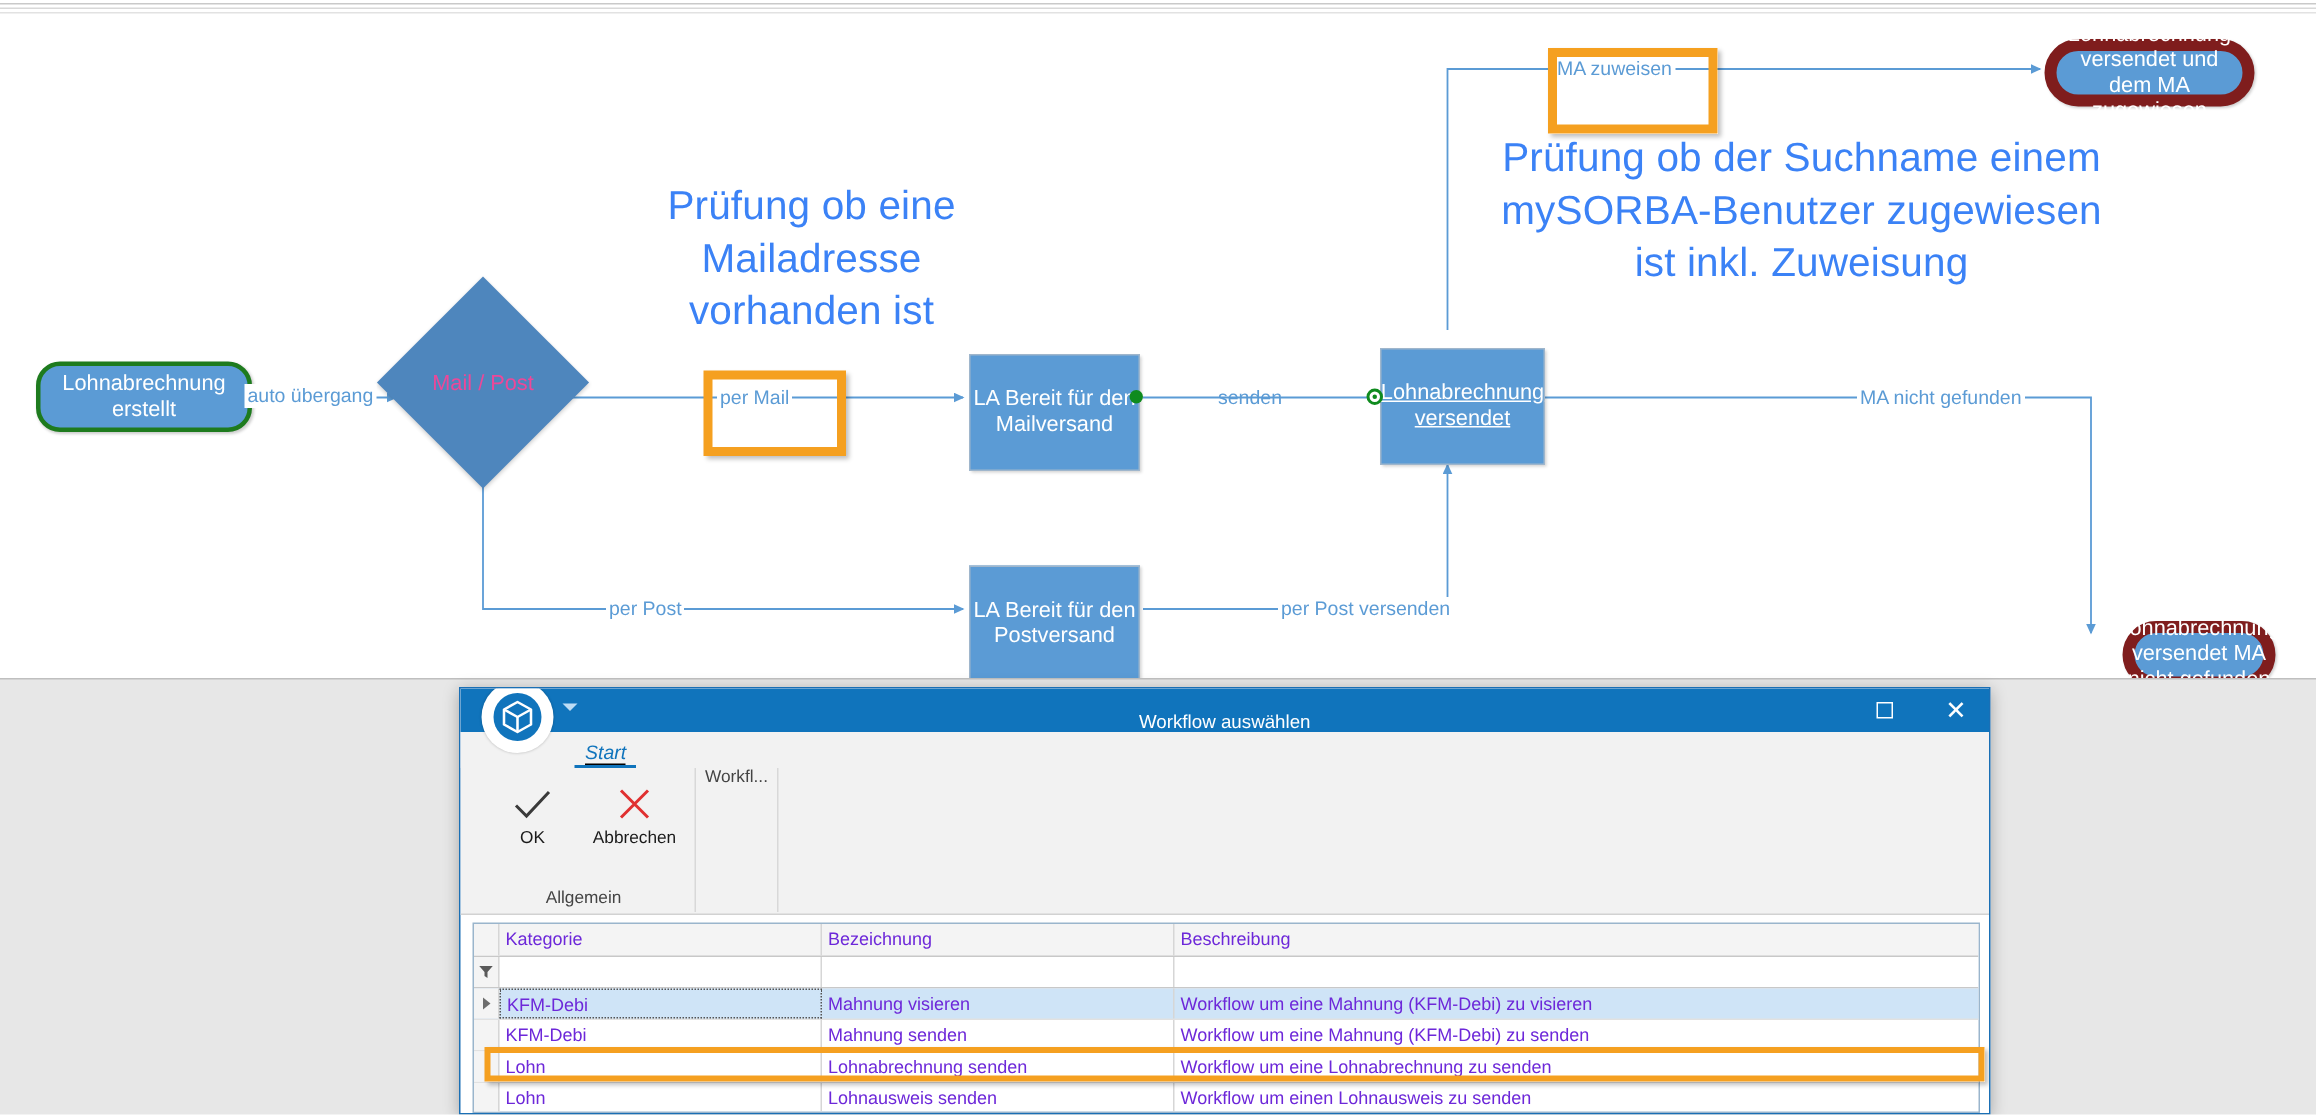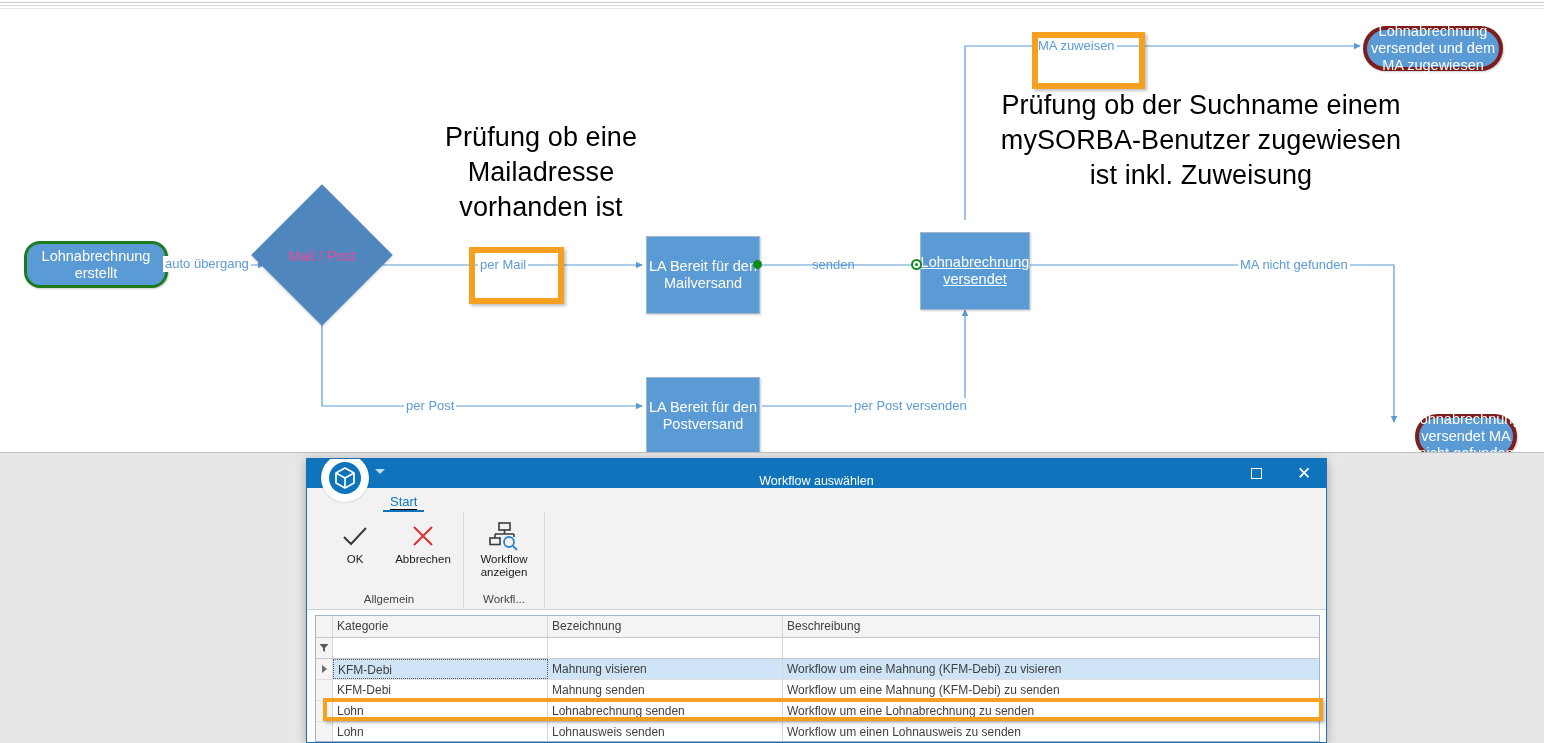--- a/index.html
+++ b/index.html
@@ -28,21 +28,21 @@
     text-align:center;
     font-size:14.5px;line-height:17px;
     box-sizing:border-box;
   }
   .node.box{border:1px solid #9fb6cc;box-shadow:1px 1px 2px rgba(0,0,0,.18);}
   .node.start{
     border:3px solid #1E7B1E;border-radius:16px;
     box-shadow:1px 1px 2px rgba(0,0,0,.2);
   }
   .node.endred{
-    border:4px solid #7f1d1d;border-radius:26px;
+    border:8px solid #7f1d1d;border-radius:26px;
     overflow:visible;
     box-shadow:1px 1px 2px rgba(0,0,0,.2);
   }
   .node.endred .inner{
     width:150px;text-align:center;line-height:17px;
   }
   .diamond{
     position:absolute;
     width:100px;height:100px;
     background:#4E86BD;
@@ -52,21 +52,21 @@
   .diamond-label{
     position:absolute;color:#ec4899;font-size:14.5px;text-align:center;
     display:flex;align-items:center;justify-content:center;
   }
 
   .edge-label{
     position:absolute;color:#5B9BD5;font-size:13px;white-space:nowrap;
     background:#ffffff;padding:0 2px;line-height:16px;
   }
   .heading{
-    position:absolute;color:#000000;text-align:center;
+    position:absolute;color:#3b82f6;text-align:center;
     font-size:27px;line-height:35px;letter-spacing:.1px;
   }
   .hilite{
     position:absolute;border:6px solid #F5A020;background:transparent;
     box-shadow:2px 2px 3px rgba(0,0,0,.25);
   }
   .greendot{position:absolute;width:9px;height:9px;border-radius:50%;background:#0f8b1e;}
   .greendot.ring{
     width:11px;height:11px;background:#fff;border:2px solid #0f8b1e;
     box-sizing:border-box;
@@ -108,35 +108,35 @@
   #logocaret{position:absolute;left:68px;top:10px;width:0;height:0;
     border-left:5px solid transparent;border-right:5px solid transparent;
     border-top:5px solid #bddcf5;z-index:5;}
 
   #ribbon{position:relative;height:121px;background:#f2f2f2;border-bottom:1px solid #d2d2d2;}
   #tabstrip{height:24px;padding-left:74px;display:flex;align-items:flex-end;
     background:#f2f2f2;}
   .tab{font-size:13px;color:#2b2b2b;padding:0 9px 3px 9px;position:relative;}
   .tab.active{color:#1074bc;}
   .tab.active::after{content:"";position:absolute;left:2px;right:2px;bottom:0;height:2.5px;background:#1074bc;}
-  .tab .lbl{border-bottom:1px solid #000000;}
+  .tab .lbl{border-bottom:1px solid #000000;font-style:italic;}
 
   #ribbonbody{display:flex;height:96px;align-items:stretch;padding-left:8px;}
   .rgroup{display:flex;flex-direction:column;justify-content:space-between;
     border-right:1px solid #d8d8d8;padding:0 6px;}
   .rgroup .items{display:flex;align-items:flex-start;padding-top:7px;height:68px;}
   .rgroup .gtitle{font-size:11.5px;color:#444;text-align:center;padding-bottom:3px;}
   .ritem{width:68px;display:flex;flex-direction:column;align-items:center;
     font-size:11.5px;color:#1a1a1a;text-align:center;line-height:13px;}
   .ritem .ico{height:34px;display:flex;align-items:center;justify-content:center;}
 
   
   #grid{position:absolute;left:8px;top:156px;width:1005px;height:127px;
     border:1px solid #9ab5cc;box-sizing:border-box;background:#fff;
-    font-size:12px;color:#404040;overflow:hidden;}
+    font-size:12px;color:#6d28d9;overflow:hidden;}
   .grow{display:flex;height:21px;box-sizing:border-box;}
   .ghead{background:#f4f4f4;border-bottom:1px solid #c8c8c8;height:22px;}
   .gcell{box-sizing:border-box;padding:3px 0 0 4px;border-right:1px solid #d6d6d6;
     white-space:nowrap;overflow:hidden;}
   .c-ind{width:16px;border-right:1px solid #d6d6d6;display:flex;align-items:center;justify-content:center;background:#f4f4f4;}
   .c-k{width:215px;}
   .c-b{width:235px;}
   .c-d{flex:1;border-right:none;}
   .gbody .grow{border-bottom:1px solid #e1e1e1;height:21px;}
   .grow.sel{background:#cfe4f7;}
@@ -277,38 +277,20 @@
                   <path d="M5 4 L23 22 M23 4 L5 22" fill="none" stroke="#e03030" stroke-width="2"></path>
                 </svg>
               </span>
               <span>Abbrechen</span>
             </div>
           </div>
           <div class="gtitle">Allgemein</div>
         </div>
 
         <div class="rgroup">
-          <div class="items">
-            <div class="ritem">
-              <span class="ico">
-                <svg width="32" height="30" viewBox="0 0 32 30">
-                  <g fill="none" stroke="#3a3a3a" stroke-width="1.6">
-                    <rect x="11" y="2" width="11" height="7"></rect>
-                    <path d="M16.5 9 L16.5 13 M7 13 L26 13 M7 13 L7 17 M26 13 L26 16"></path>
-                    <rect x="2" y="17" width="10" height="6.5"></rect>
-                  </g>
-                  <g fill="none" stroke="#2b86cc" stroke-width="1.8">
-                    <circle cx="21" cy="21" r="5"></circle>
-                    <path d="M25 25 L29 29"></path>
-                  </g>
-                </svg>
-              </span>
-              <span>Workflow anzeigen</span>
-            </div>
-          </div>
           <div class="gtitle">Workfl...</div>
         </div>
 
       </div>
     </div>
 
     <div id="grid">
 
       <div class="grow ghead">
         <div class="c-ind"></div>

